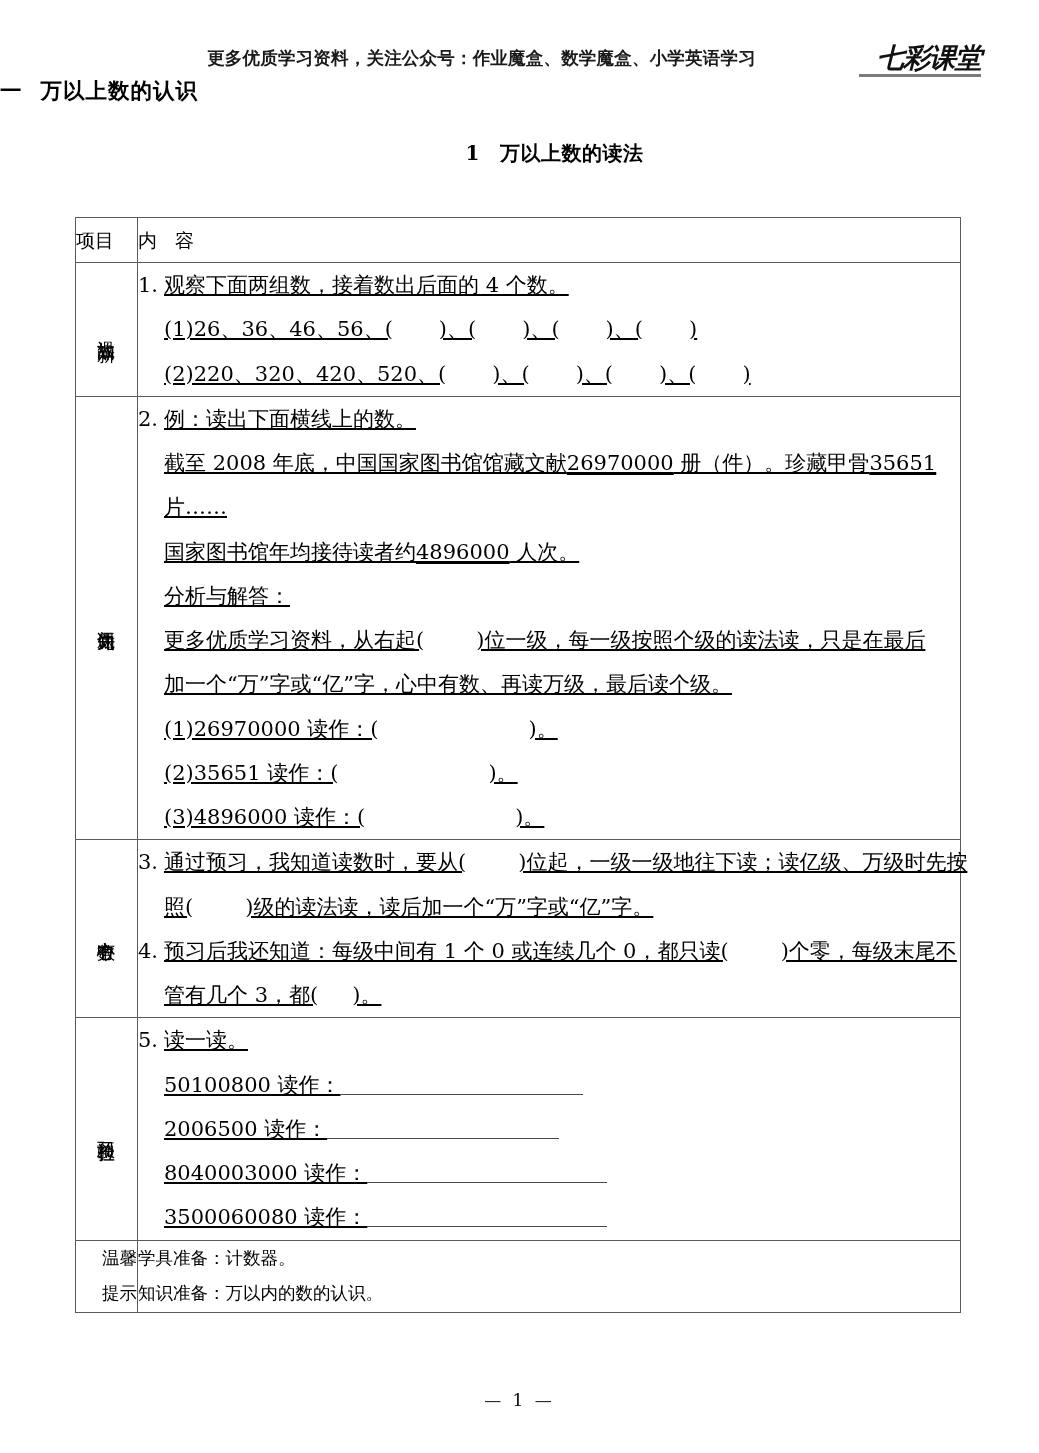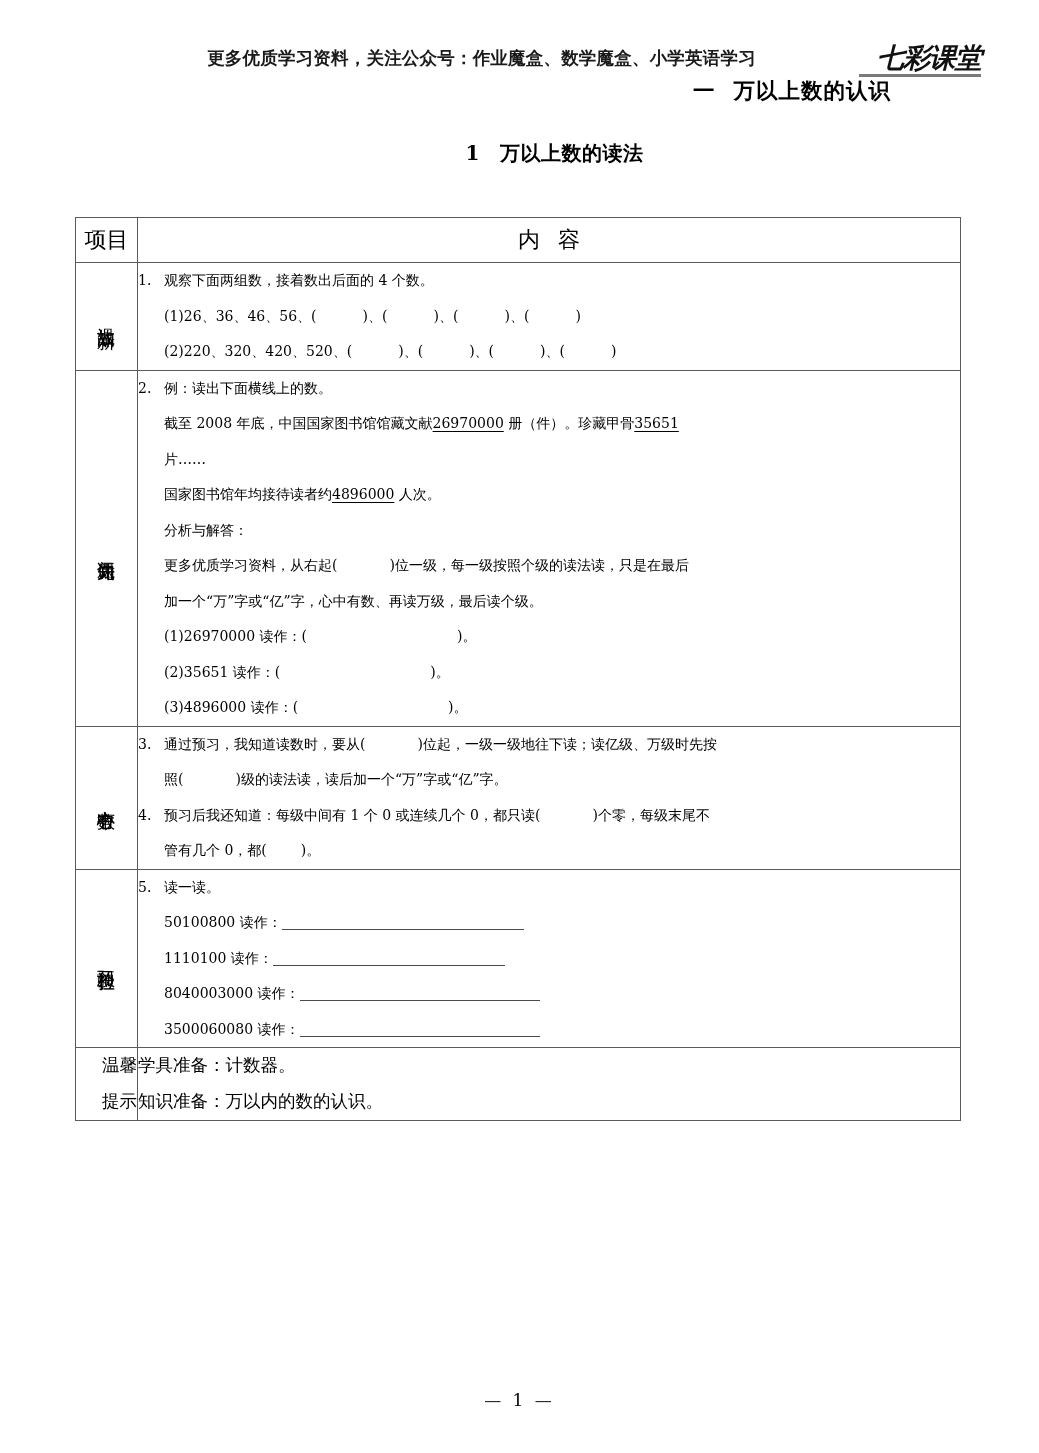--- a/index.html
+++ b/index.html
@@ -34,21 +34,21 @@
     letter-spacing: 0.2px;
     color: #1a1a1a;
     padding-right: 76px;
     box-sizing: border-box;
   }
   .chapter-title {
     position: absolute;
     top: 76px;
     left: 0;
     width: 1039px;
-    text-align: right;
+    text-align: left;
     font-size: 21.5px;
     font-weight: 700;
     letter-spacing: 1px;
     color: #000;
     padding-right: 148px;
     box-sizing: border-box;
   }
   .chapter-title .num {
     margin-right: 18px;
   }
@@ -100,22 +100,21 @@
     table-layout: fixed;
   }
   .sheet-table td {
     border: 1.6px solid #5a5a5a;
     vertical-align: middle;
     padding: 0;
   }
   .col-label { width: 62px; }
 
   .hdr-label, .hdr-content {
-    text-align: center;
-    font-size: 22px;
+    font-size: 19px;
     height: 44px;
     line-height: 44px;
   }
   .hdr-content .sp { display:inline-block; width: 18px; }
 
   .vlabel {
     writing-mode: vertical-rl;
     text-orientation: upright;
     margin: 0 auto;
     font-size: 18px;
@@ -131,22 +130,23 @@
   }
   .vlabel-wrap {
     display: flex;
     justify-content: center;
     align-items: center;
     height: 100%;
   }
 
   .content-cell {
     padding: 14px 10px 14px 22px;
-    font-size: 14px;
+    font-size: 21px;
     line-height: 1;
+    text-decoration: underline;
   }
   .ln {
     margin: 0 0 0 0;
     padding: 9px 0;
     line-height: 1.25;
     white-space: nowrap;
   }
   .indent { padding-left: 26px; }
   .num-pre { display: inline-block; width: 26px; margin-left: -26px; }
 
@@ -258,34 +258,34 @@
     <tr>
       <td class="vlabel-cell">
         <div class="vlabel-wrap">
             <span class="vlabel">心中有数</span>
           </div>
       </td>
       <td class="content-cell">
         <div class="ln indent"><span class="num-pre">3.</span><span>通过预习，我知道读数时，要从(</span><span class="blank-paren w2"></span><span>)位起，一级一级地往下读；读亿级、万级时先按</span></div>
         <div class="ln indent"><span>照(</span><span class="blank-paren w2"></span><span>)级的读法读，读后加一个“万”字或“亿”字。</span></div>
         <div class="ln indent"><span class="num-pre">4.</span><span>预习后我还知道：每级中间有 1 个 0 或连续几个 0，都只读(</span><span class="blank-paren w2"></span><span>)个零，每级末尾不</span></div>
-        <div class="ln indent"><span>管有几个 0，都(</span><span class="blank-paren sm"></span><span>)。</span></div>
+        <div class="ln indent"><span>管有几个 3，都(</span><span class="blank-paren sm"></span><span>)。</span></div>
       </td>
     </tr>
 
     <tr>
       <td class="vlabel-cell">
         <div class="vlabel-wrap">
             <span class="vlabel">预习检验</span>
           </div>
       </td>
       <td class="content-cell">
         <div class="ln indent"><span class="num-pre">5.</span><span>读一读。</span></div>
         <div class="ln indent"><span>50100800 读作：</span><span class="blank-line bl-1"></span></div>
-        <div class="ln indent"><span>1110100 读作：</span><span class="blank-line bl-2"></span></div>
+        <div class="ln indent"><span>2006500 读作：</span><span class="blank-line bl-2"></span></div>
         <div class="ln indent"><span>8040003000 读作：</span><span class="blank-line bl-3"></span></div>
         <div class="ln indent"><span>3500060080 读作：</span><span class="blank-line bl-4"></span></div>
       </td>
     </tr>
 
     <tr>
       <td class="tip-label">
         <div>温馨</div>
         <div>提示</div>
       </td>

